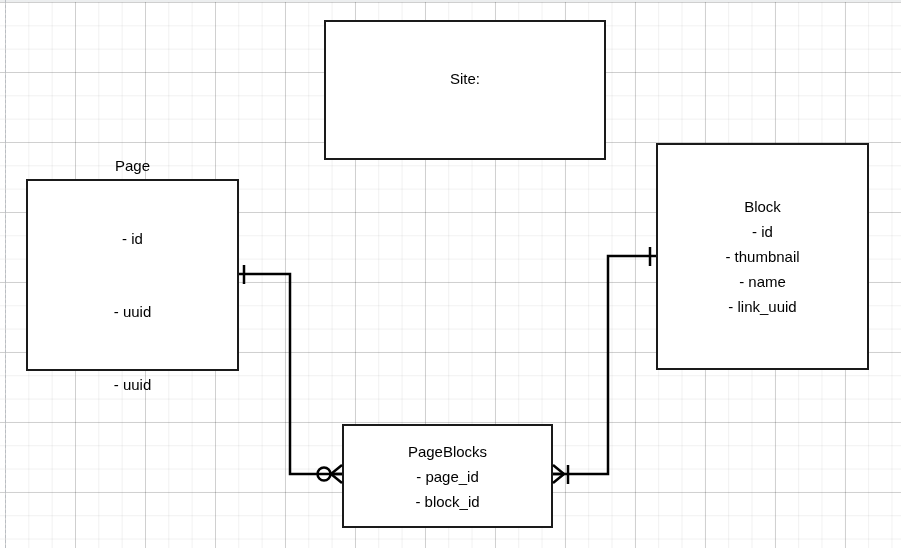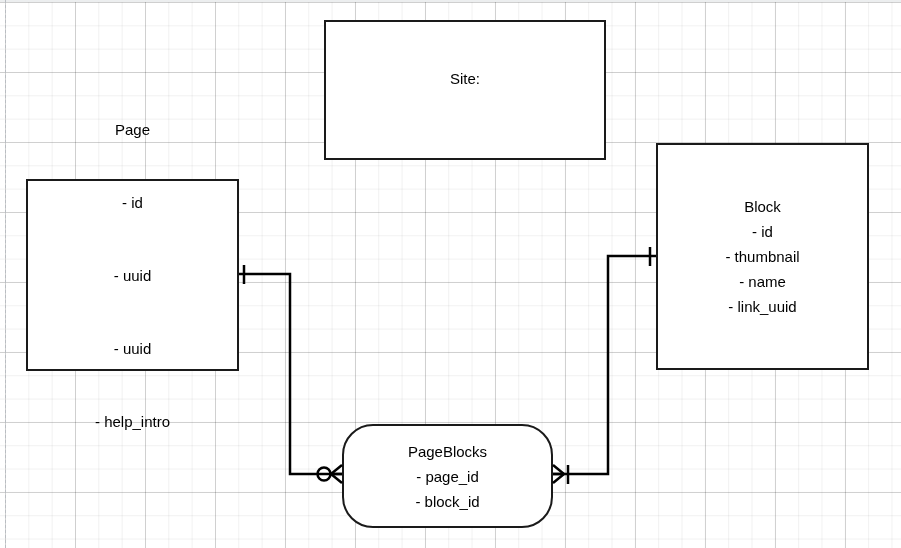--- a/index.html
+++ b/index.html
@@ -84,32 +84,31 @@
 
   <div class="entity spaced" id="ent-site" style="left: 324px; top: 20px; width: 282px; height: 140px;">
     <div class="ent-title">Site:</div>
   </div>
 
   <div class="entity" id="ent-page" style="left: 26px; top: 179px; width: 213px; height: 192px; gap: 48px;">
     <div class="ent-title">Page</div>
     <div class="ent-field">- id</div>
     <div class="ent-field">- uuid</div>
     <div class="ent-field">- uuid</div>
-    <div class="ent-field">- help_intro</div>
   </div>
 
   <div class="entity" id="ent-block" style="left: 656px; top: 143px; width: 213px; height: 227px;">
     <div class="ent-title">Block</div>
     <div class="ent-field">- id</div>
     <div class="ent-field">- thumbnail</div>
     <div class="ent-field">- name</div>
     <div class="ent-field">- link_uuid</div>
   </div>
 
-  <div class="entity" id="ent-pageblocks" style="left: 342px; top: 424px; width: 211px; height: 104px; border-radius: 31px;">
+  <div class="entity" id="ent-pageblocks" style="left: 342px; top: 424px; width: 211px; height: 104px;">
     <div class="ent-title">PageBlocks</div>
     <div class="ent-field">- page_id</div>
     <div class="ent-field">- block_id</div>
   </div>
 
   <svg class="connectors" viewBox="0 0 901 548">
 
     <g>
       <path d="M 239 274 L 290 274 L 290 474 L 342 474" stroke-width="2.5"></path>
 

